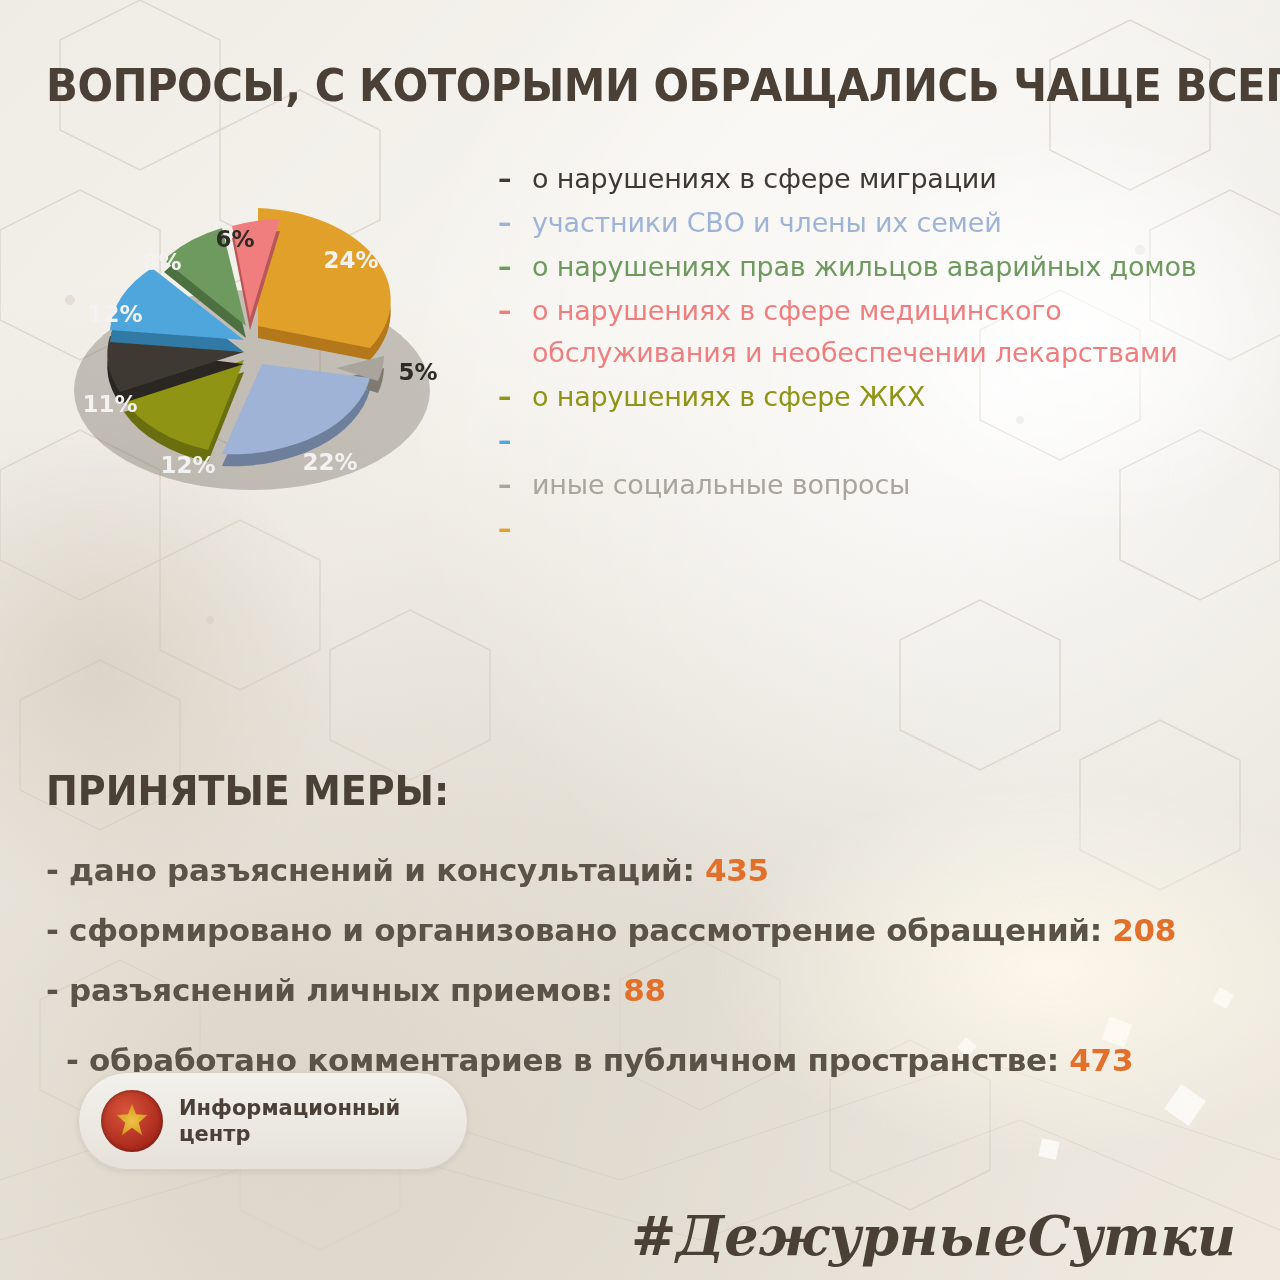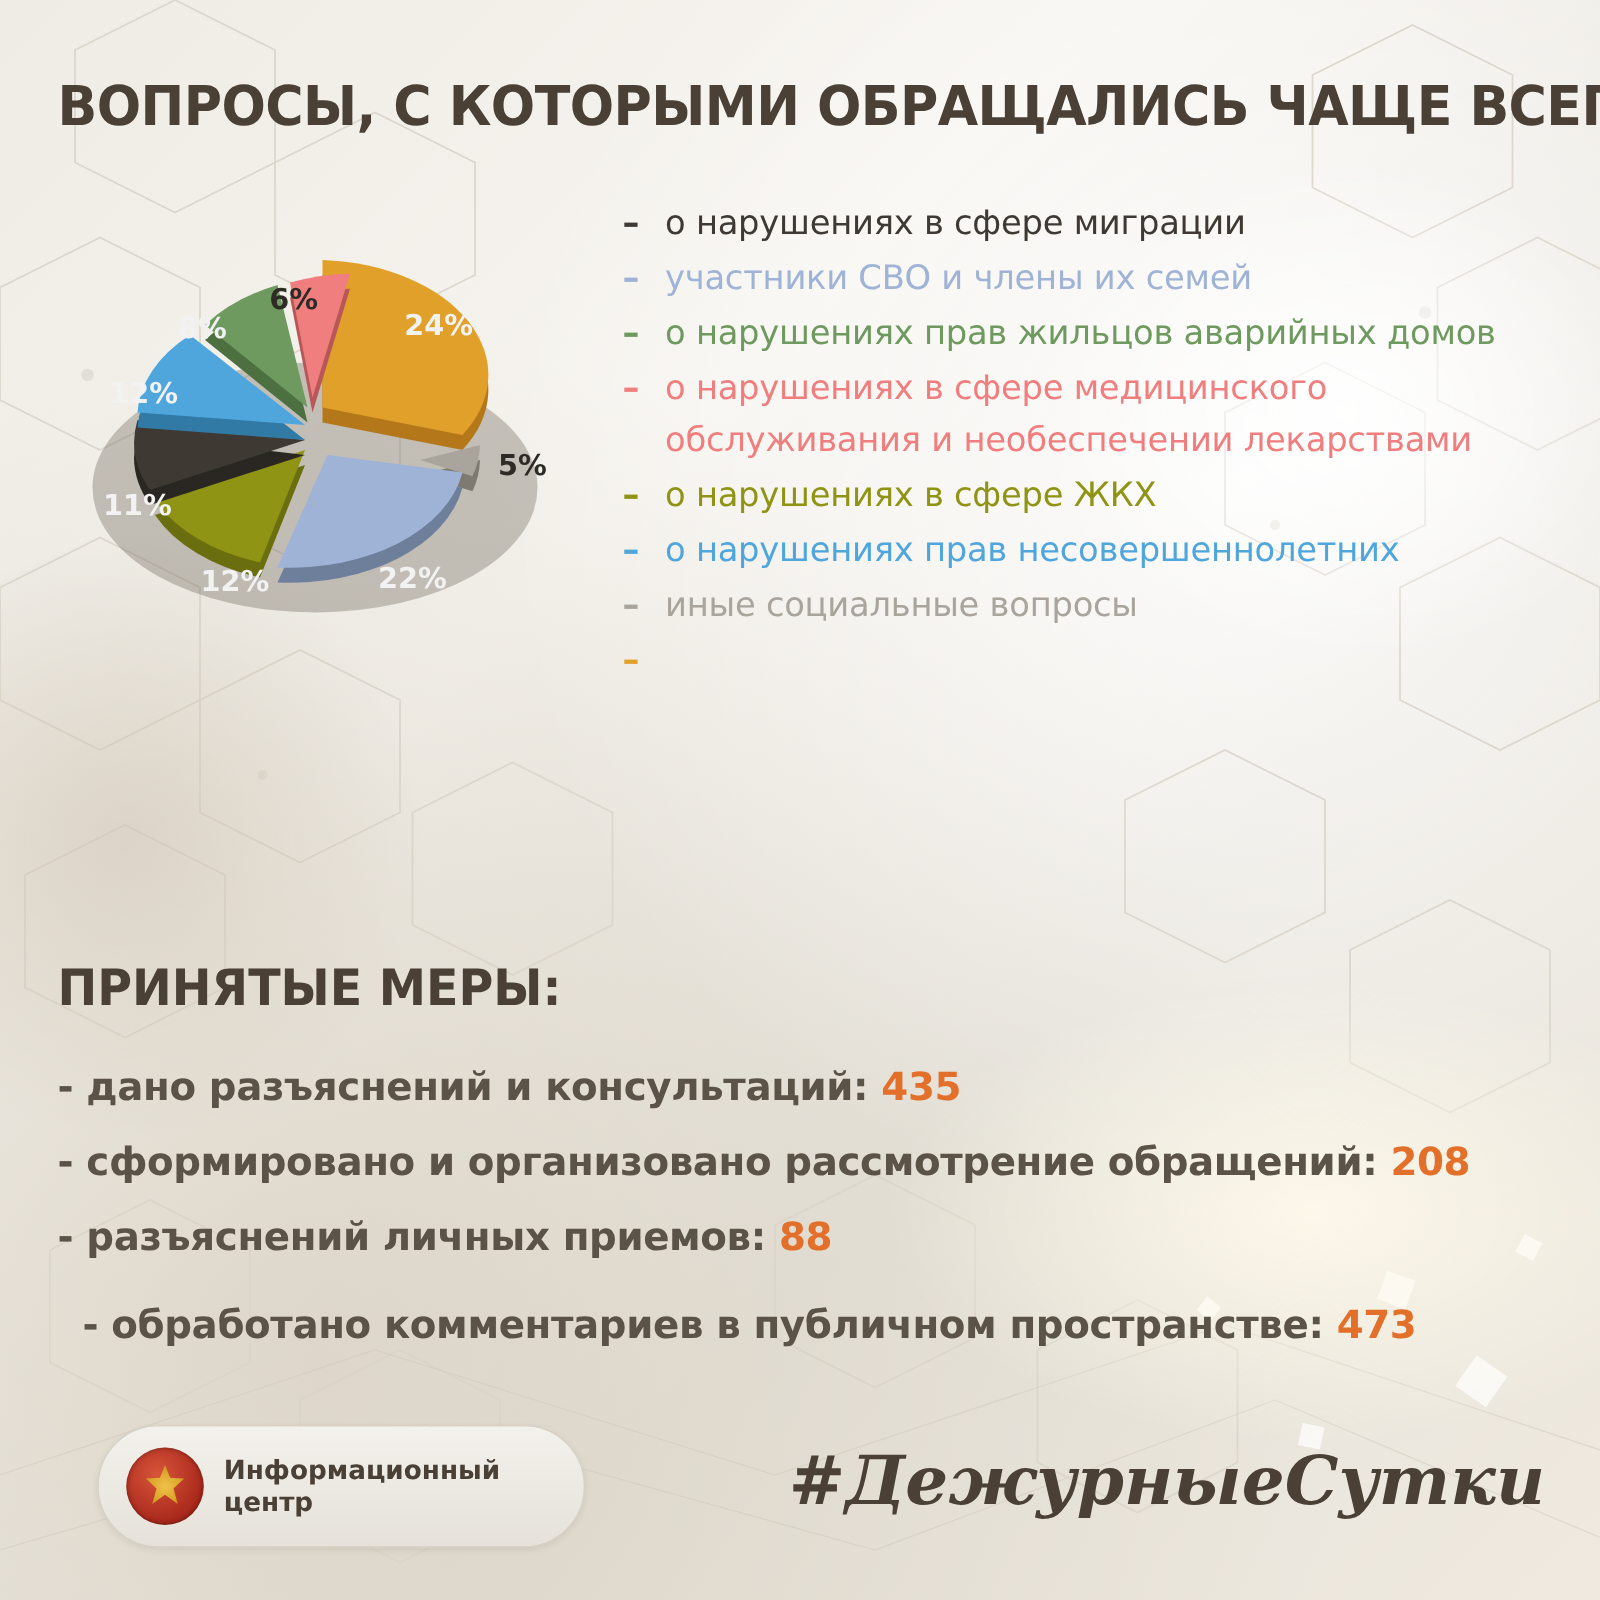--- a/index.html
+++ b/index.html
@@ -141,21 +141,21 @@
   }
   .m1 { top: 852px; }
   .m2 { top: 912px; }
   .m3 { top: 972px; }
   .m4 { top: 1042px; margin-left: 20px; }
 
   
   .logo {
     position: absolute;
     left: 78px;
-    top: 1140px;
+    top: 1072px;
     width: 390px;
     height: 98px;
     border-radius: 49px;
     background: linear-gradient(180deg, #f3f1ec 0%, #e6e2da 100%);
     border: 1px solid #d6d0c5;
     box-shadow: 0 2px 6px rgba(0,0,0,0.08);
     display: flex;
     align-items: center;
     padding-left: 22px;
     box-sizing: border-box;
@@ -185,21 +185,21 @@
   .logo-text div {
     font-size: 21px;
     font-weight: 700;
     color: #4a4036;
     font-family: "DejaVu Sans", sans-serif;
   }
 
   .hashtag {
     position: absolute;
     right: 44px;
-    top: 1152px;
+    top: 1204px;
     font-size: 54px;
     font-weight: 700;
     font-style: italic;
     color: #4a4036;
     font-family: "DejaVu Serif", serif;
     white-space: nowrap;
     text-align: right;
   }
 </style>
 </head>
@@ -330,21 +330,20 @@
       <div class="legend-row">
         <span class="legend-dash" style="color:#f07e7e">–</span>
         <span class="legend-text" style="color:#f07e7e; max-width:690px;">о нарушениях в сфере медицинского обслуживания и необеспечении лекарствами</span>
       </div>
       <div class="legend-row">
         <span class="legend-dash" style="color:#8f9414">–</span>
         <span class="legend-text" style="color:#8f9414">о нарушениях в сфере ЖКХ</span>
       </div>
       <div class="legend-row">
         <span class="legend-dash" style="color:#4fa6dd">–</span>
-        <span class="legend-text" style="color:#4fa6dd">о нарушениях прав несовершеннолетних</span>
       </div>
       <div class="legend-row">
         <span class="legend-dash" style="color:#a9a49c">–</span>
         <span class="legend-text" style="color:#a9a49c">иные социальные вопросы</span>
       </div>
       <div class="legend-row">
         <span class="legend-dash" style="color:#e0a02a">–</span>
       </div>
     </div>
 

